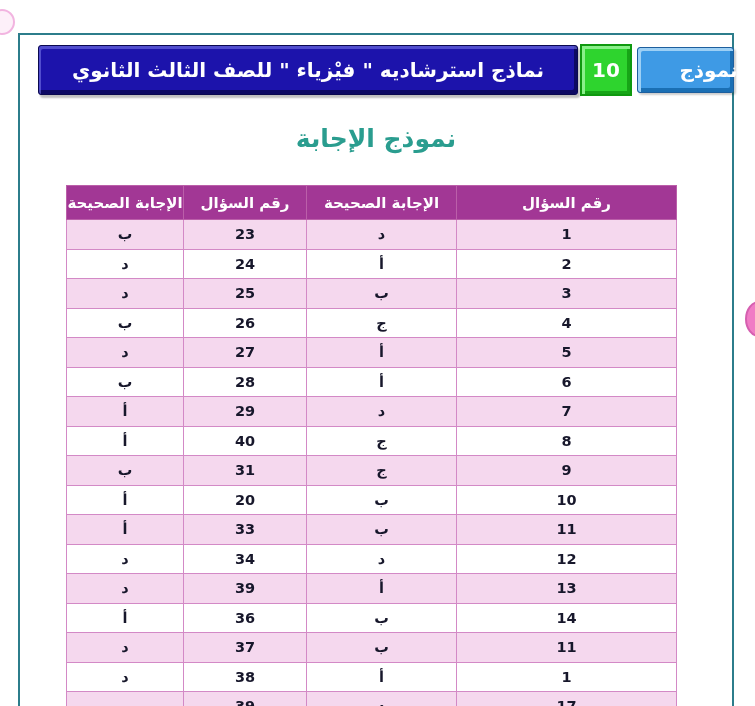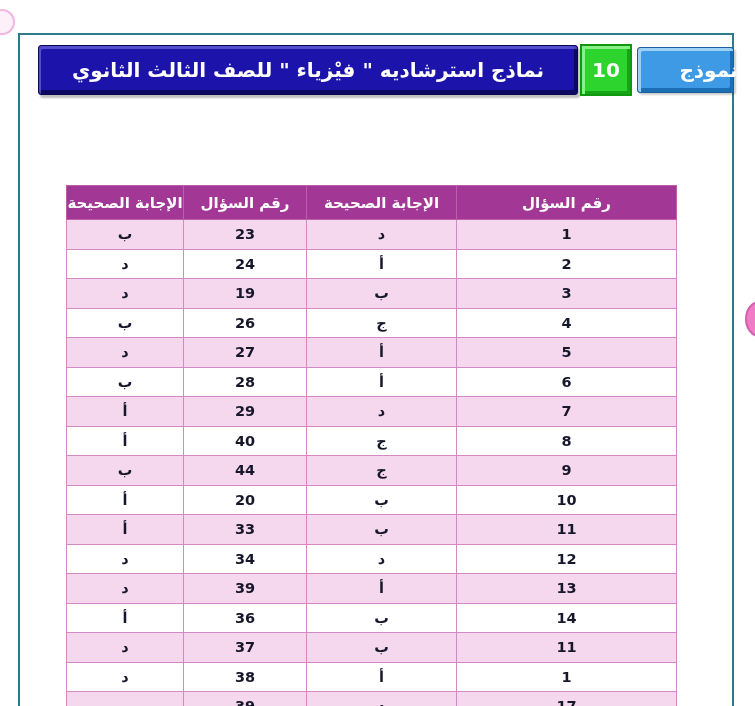--- a/index.html
+++ b/index.html
@@ -104,20 +104,21 @@
   </div>
 
   <div class="model-number-box">
     <span>10</span>
   </div>
 
   <div class="model-button">
     <span>نموذج</span>
   </div>
 
+  <h2 class="section-title">نموذج الإجابة</h2>
 
   <table class="answer-table">
     <colgroup>
       <col class="c-qnum-right">
         <col class="c-ans-right">
         <col class="c-qnum-left">
         <col class="c-ans-left">
     </colgroup>
     <thead>
       <tr>
@@ -136,21 +137,21 @@
         </tr>
         <tr>
           <td>2</td>
           <td>أ</td>
           <td>24</td>
           <td>د</td>
         </tr>
         <tr>
           <td>3</td>
           <td>ب</td>
-          <td>19</td>
+          <td>25</td>
           <td>د</td>
         </tr>
         <tr>
           <td>4</td>
           <td>ج</td>
           <td>26</td>
           <td>ب</td>
         </tr>
         <tr>
           <td>5</td>
@@ -172,21 +173,21 @@
         </tr>
         <tr>
           <td>8</td>
           <td>ج</td>
           <td>40</td>
           <td>أ</td>
         </tr>
         <tr>
           <td>9</td>
           <td>ج</td>
-          <td>44</td>
+          <td>31</td>
           <td>ب</td>
         </tr>
         <tr>
           <td>10</td>
           <td>ب</td>
           <td>20</td>
           <td>أ</td>
         </tr>
         <tr>
           <td>11</td>

